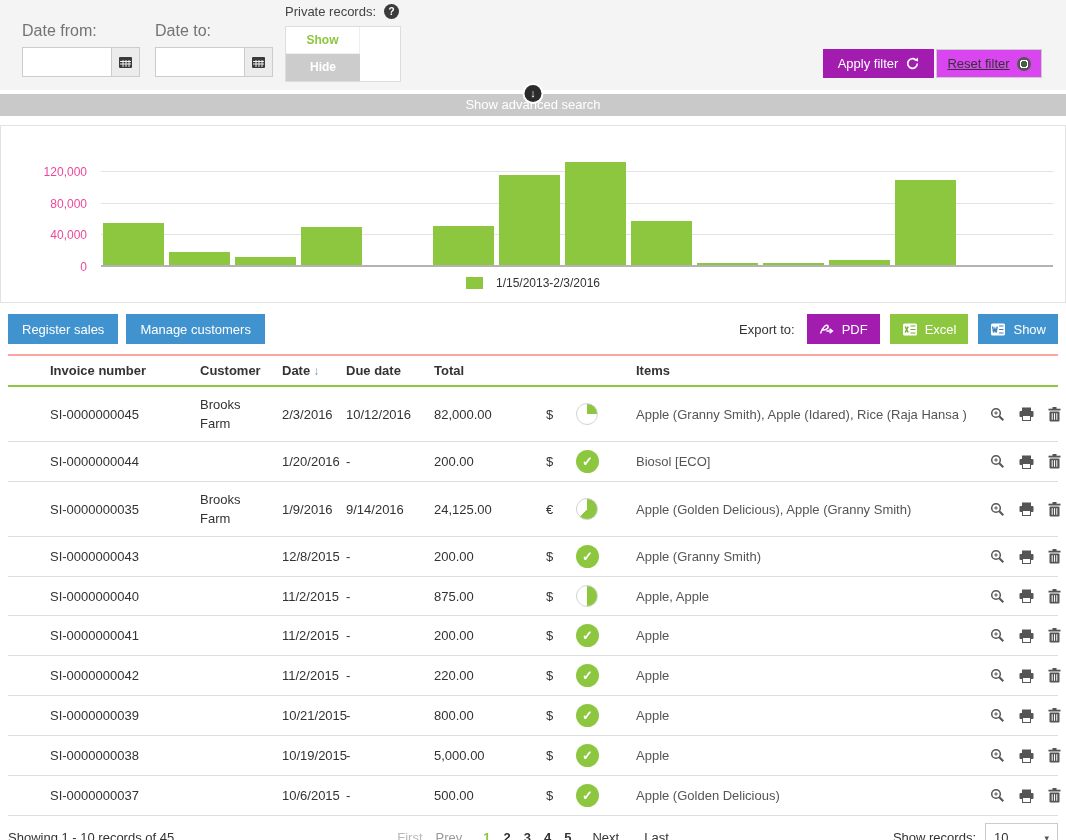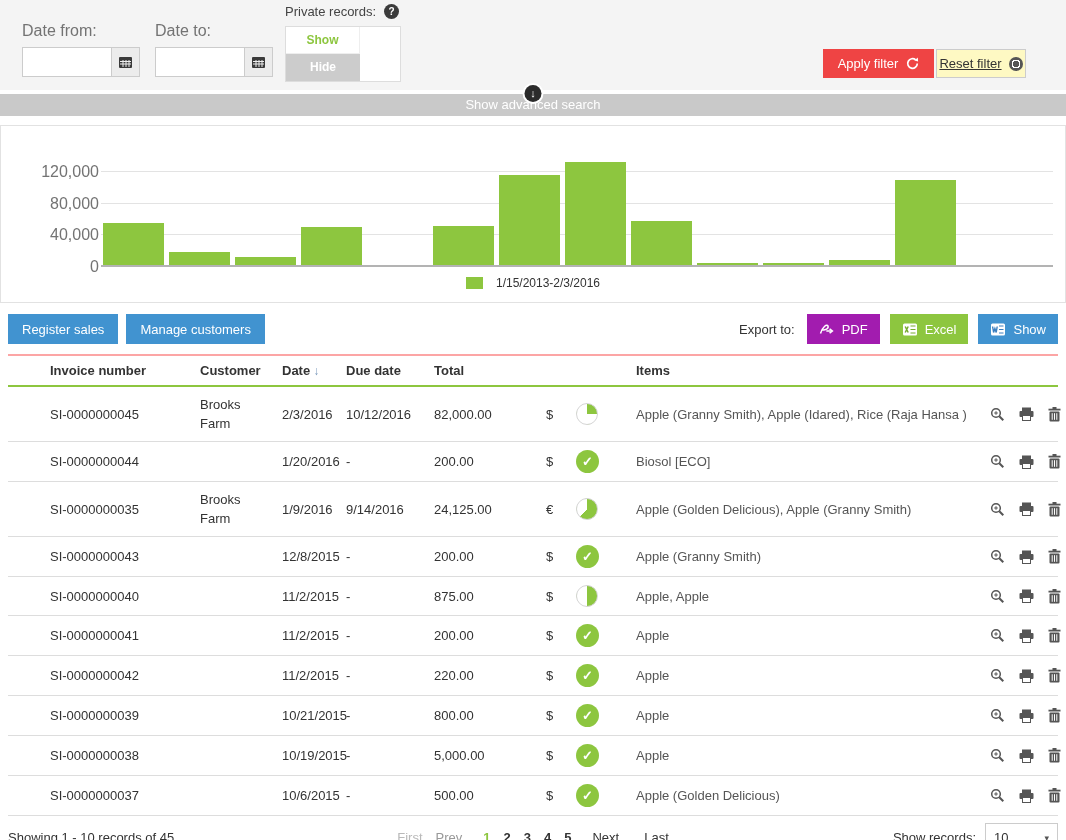--- a/index.html
+++ b/index.html
@@ -22,42 +22,42 @@
   .help-icon { width: 15px; height: 15px; border-radius: 50%; background: #3b3b3b; color: #fff;
     font-size: 10px; font-weight: bold; line-height: 15px; text-align: center; cursor: pointer; }
   .toggle-box { position: absolute; left: 285px; top: 26px; width: 116px; height: 56px;
     background: #fff; border: 1px solid #ddd; }
   .show-btn { width: 74px; height: 27px; line-height: 27px; text-align: center;
     color: #8dc63f; background: #fff; font-size: 12px; font-weight: bold; cursor: pointer;
     border-right: 1px solid #eee; border-bottom: 1px solid #eee; }
   .hide-btn { width: 74px; height: 27px; line-height: 27px; text-align: center;
     color: #fff; background: #ccc; font-size: 12px; font-weight: bold; cursor: pointer; }
   .apply-btn { position: absolute; left: 823px; top: 49px; width: 111px; height: 29px;
-    background: #ef4444; border: none; color: #fff; font-size: 13px; font-family: inherit;
+    background: #a21caf; border: none; color: #fff; font-size: 13px; font-family: inherit;
     display: flex; align-items: center; justify-content: center; gap: 8px; cursor: pointer; }
-  .reset-btn { position: absolute; left: 936px; top: 49px; width: 90px; height: 29px;
-    background: #fef9c3; border: 1px solid #ccc; color: #333; font-size: 13px; font-family: inherit;
+  .reset-btn { position: absolute; left: 936px; top: 49px; width: 106px; height: 29px;
+    background: #d946ef; border: 1px solid #ccc; color: #333; font-size: 13px; font-family: inherit;
     display: flex; align-items: center; justify-content: center; gap: 7px; cursor: pointer; }
   .reset-btn .txt { text-decoration: underline; }
   .reset-icon { width: 14px; height: 14px; border-radius: 50%; flex: none;
     background: radial-gradient(circle, #555 0 3px, #fff 3px 4.5px, #555 4.5px); }
 
   
   .adv-bar { position: relative; height: 22px; background: #c9c9c9; margin-top: 4px;
     text-align: center; cursor: pointer; }
   .adv-circle { position: absolute; left: 50%; top: -9px; transform: translateX(-50%);
     width: 17px; height: 17px; border-radius: 50%; background: #2b2b2b; color: #fff;
     font-size: 11px; line-height: 17px; box-shadow: 0 0 0 2px #fff; }
   .adv-label { color: #fff; font-size: 13px; line-height: 22px; }
 
   
   .chart-panel { margin-top: 9px; border: 1px solid #e2e2e2; height: 178px; padding-top: 37px; }
   .chart-row { display: flex; }
   .y-axis { width: 100px; position: relative; height: 104px; flex: none; }
-  .y-label { position: absolute; right: 2px; font-size: 16px; color: #737373; transform: translateY(50%); }
+  .y-label { position: absolute; right: 14px; font-size: 12px; color: #ec4899; transform: translateY(50%); }
   .plot { flex: 1; position: relative; height: 104px; margin-right: 12px; }
   .gridline { position: absolute; left: 0; right: 0; height: 1px; background: #e3e3e3; }
   .baseline { position: absolute; left: 0; right: 0; bottom: 0; height: 2px; background: #b3b3b3; }
   .bars { position: absolute; left: 2px; bottom: 2px; display: flex; align-items: flex-end; gap: 5px; }
   .bar { width: 61px; }
   .legend { display: flex; justify-content: center; align-items: center; gap: 13px; margin-top: 9px; }
   .legend-swatch { width: 17px; height: 12px; background: #8dc63f; }
   .legend-text { font-size: 12px; color: #333; }
 
   

